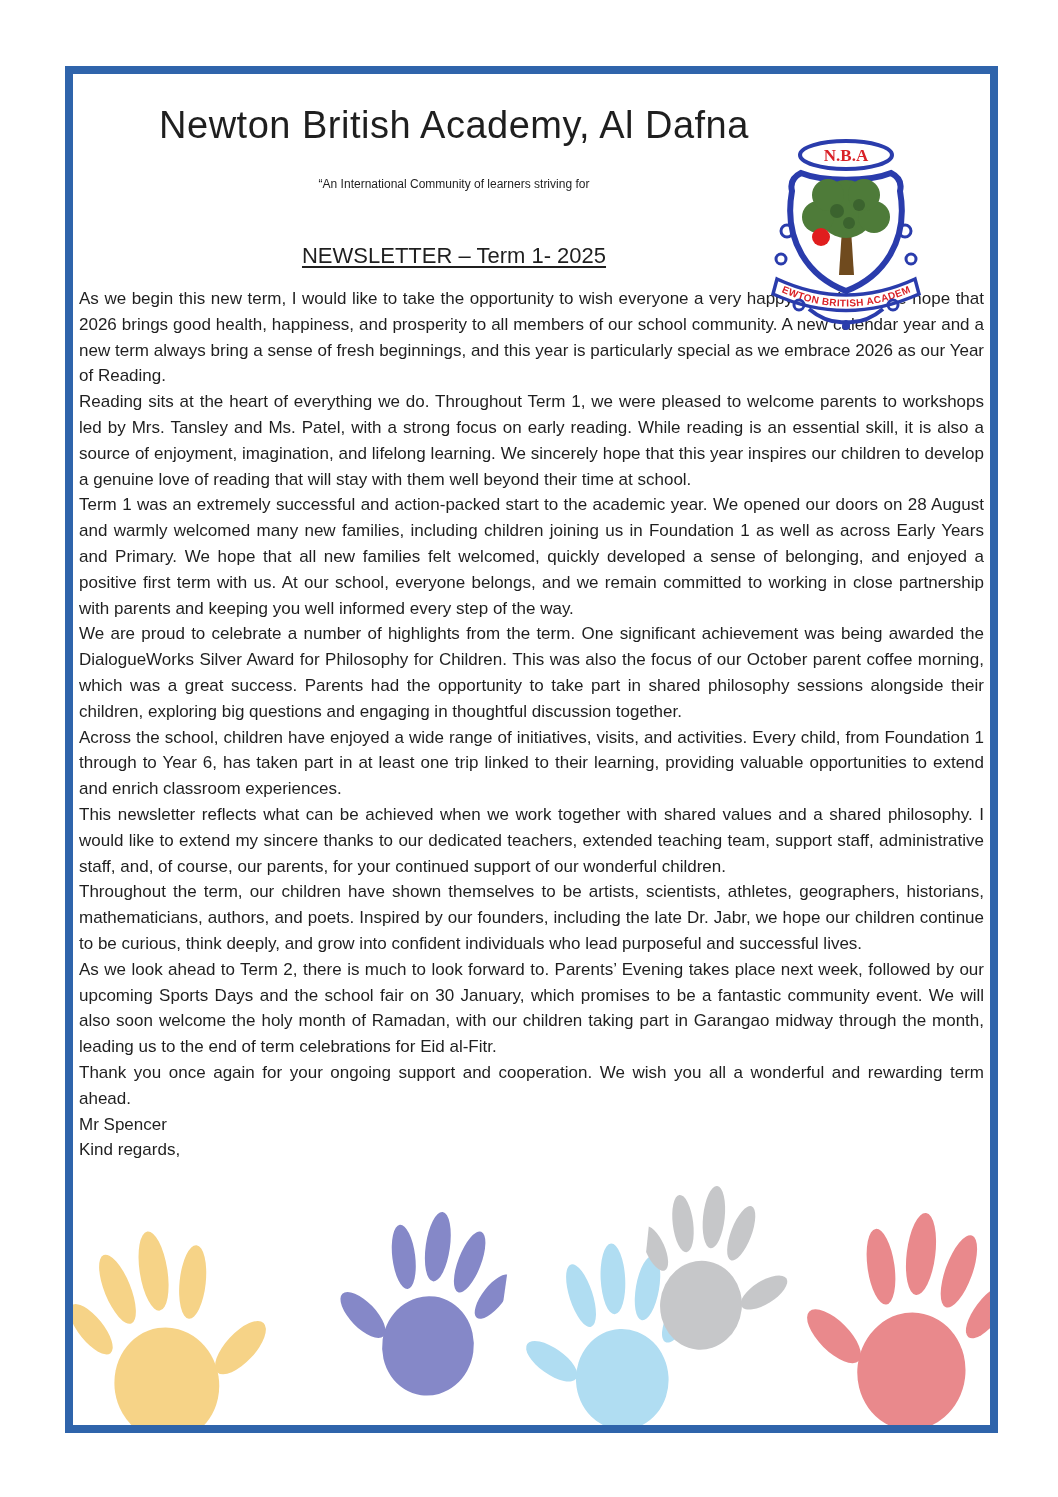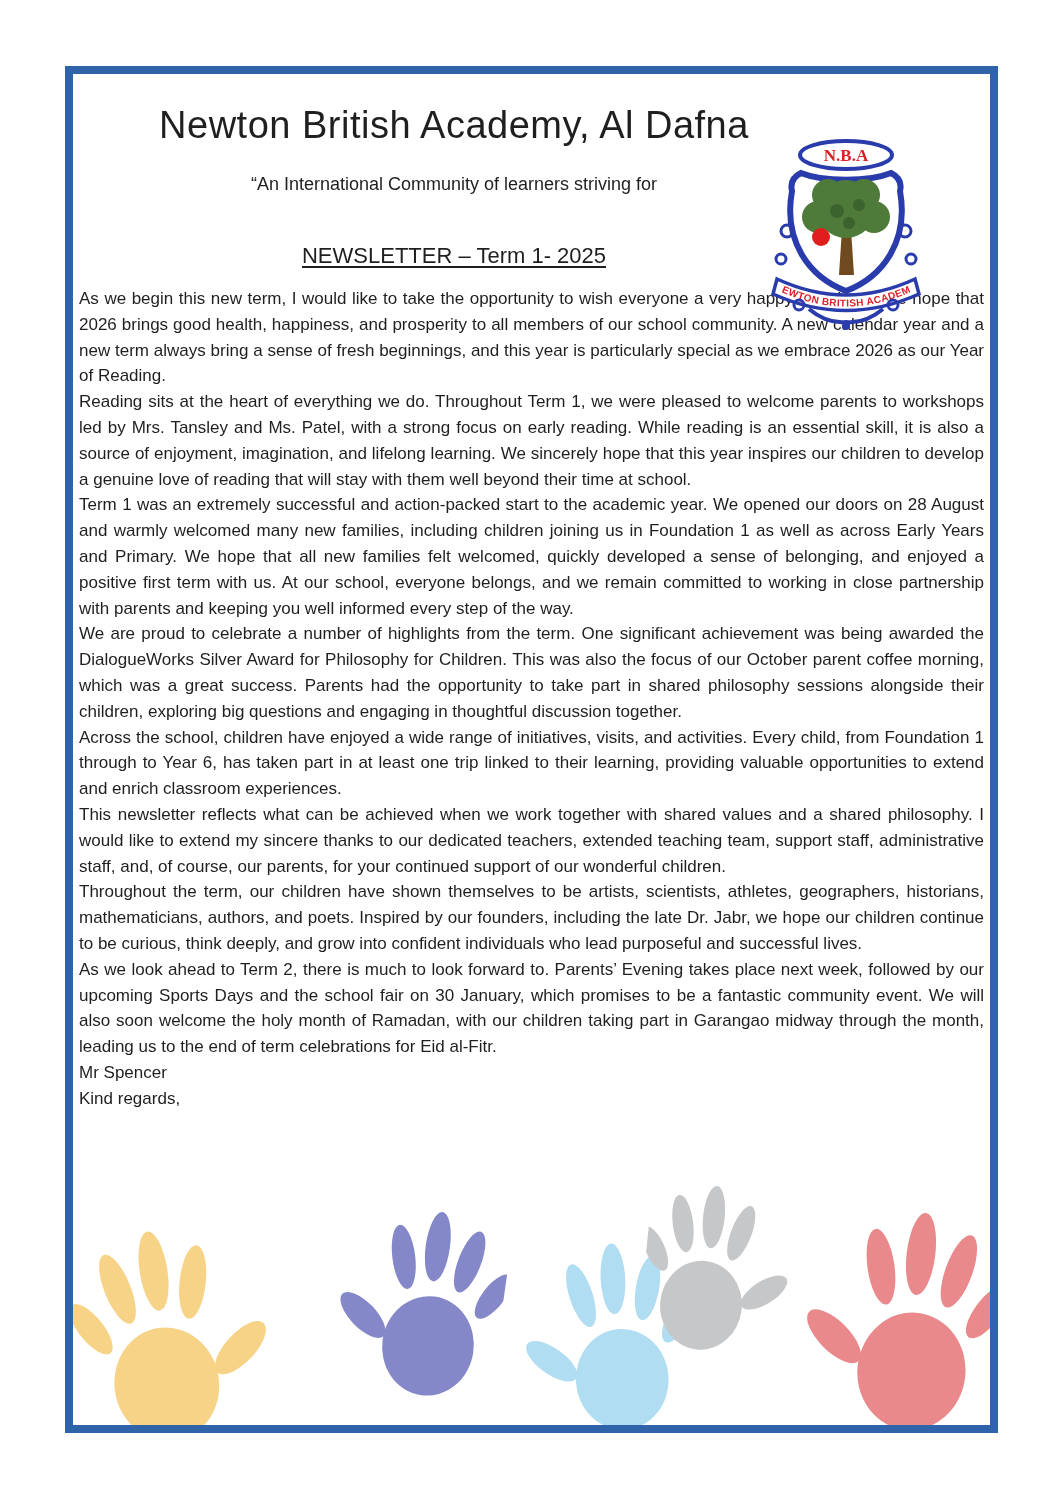--- a/index.html
+++ b/index.html
@@ -17,21 +17,21 @@
   .hand-yellow    { left:-8px;  top:1134px; width:245px; height:240px; transform:rotate(-9deg) scaleX(-1); }
   .hand-purple    { left:242px; top:1118px; width:188px; height:210px; transform:rotate(8deg); }
   .hand-lightblue { left:427px; top:1148px; width:188px; height:225px; transform:rotate(-3deg); }
   .hand-gray      { left:572px; top:1098px; width:166px; height:190px; transform:rotate(6deg) scaleX(-1); }
   .hand-red       { left:699px; top:1116px; width:232px; height:248px; transform:rotate(7deg); }
 
   
   .content { position:relative; z-index:2; padding:30px 6px 0 6px; }
   .header-text { margin-right:155px; text-align:center; }
   .title { font-size:38px; font-weight:normal; letter-spacing:0.5px; }
-  .quote { margin-top:22px; font-size:18px; line-height:30px; }
+  .quote { margin-top:22px; font-size:12px; line-height:30px; }
   .newsletter-heading { margin-top:44px; margin-right:155px; text-align:center;
     font-size:22px; text-decoration:underline; text-underline-offset:3px; }
 
   .logo-box { position:absolute; left:678px; top:58px; width:190px; height:202px; z-index:3; }
   .logo-box svg { width:100%; height:100%; display:block; }
 
   .letter-body { margin-top:17px; font-size:17px; line-height:25.8px; text-align:justify; }
   .letter-body p { margin:0; }
   .letter-body p.no-justify { text-align:left; }
 </style>
@@ -133,19 +133,20 @@
 
       <div class="letter-body">
         <p>As we begin this new term, I would like to take the opportunity to wish everyone a very happy New Year. We hope that 2026 brings good health, happiness, and prosperity to all members of our school community. A new calendar year and a new term always bring a sense of fresh beginnings, and this year is particularly special as we embrace 2026 as our Year of Reading.</p>
         <p>Reading sits at the heart of everything we do. Throughout Term 1, we were pleased to welcome parents to workshops led by Mrs. Tansley and Ms. Patel, with a strong focus on early reading. While reading is an essential skill, it is also a source of enjoyment, imagination, and lifelong learning. We sincerely hope that this year inspires our children to develop a genuine love of reading that will stay with them well beyond their time at school.</p>
         <p>Term 1 was an extremely successful and action-packed start to the academic year. We opened our doors on 28 August and warmly welcomed many new families, including children joining us in Foundation 1 as well as across Early Years and Primary. We hope that all new families felt welcomed, quickly developed a sense of belonging, and enjoyed a positive first term with us. At our school, everyone belongs, and we remain committed to working in close partnership with parents and keeping you well informed every step of the way.</p>
         <p>We are proud to celebrate a number of highlights from the term. One significant achievement was being awarded the DialogueWorks Silver Award for Philosophy for Children. This was also the focus of our October parent coffee morning, which was a great success. Parents had the opportunity to take part in shared philosophy sessions alongside their children, exploring big questions and engaging in thoughtful discussion together.</p>
         <p>Across the school, children have enjoyed a wide range of initiatives, visits, and activities. Every child, from Foundation 1 through to Year 6, has taken part in at least one trip linked to their learning, providing valuable opportunities to extend and enrich classroom experiences.</p>
         <p>This newsletter reflects what can be achieved when we work together with shared values and a shared philosophy. I would like to extend my sincere thanks to our dedicated teachers, extended teaching team, support staff, administrative staff, and, of course, our parents, for your continued support of our wonderful children.</p>
         <p>Throughout the term, our children have shown themselves to be artists, scientists, athletes, geographers, historians, mathematicians, authors, and poets. Inspired by our founders, including the late Dr. Jabr, we hope our children continue to be curious, think deeply, and grow into confident individuals who lead purposeful and successful lives.</p>
         <p>As we look ahead to Term 2, there is much to look forward to. Parents’ Evening takes place next week, followed by our upcoming Sports Days and the school fair on 30 January, which promises to be a fantastic community event. We will also soon welcome the holy month of Ramadan, with our children taking part in Garangao midway through the month, leading us to the end of term celebrations for Eid al-Fitr.</p>
+        <p>Thank you once again for your ongoing support and cooperation. We wish you all a wonderful and rewarding term ahead.</p>
         <p class="no-justify">Mr Spencer</p>
         <p class="no-justify">Kind regards,</p>
       </div>
     </div>
 
   </div>
 </div>
 
 </body></html>

